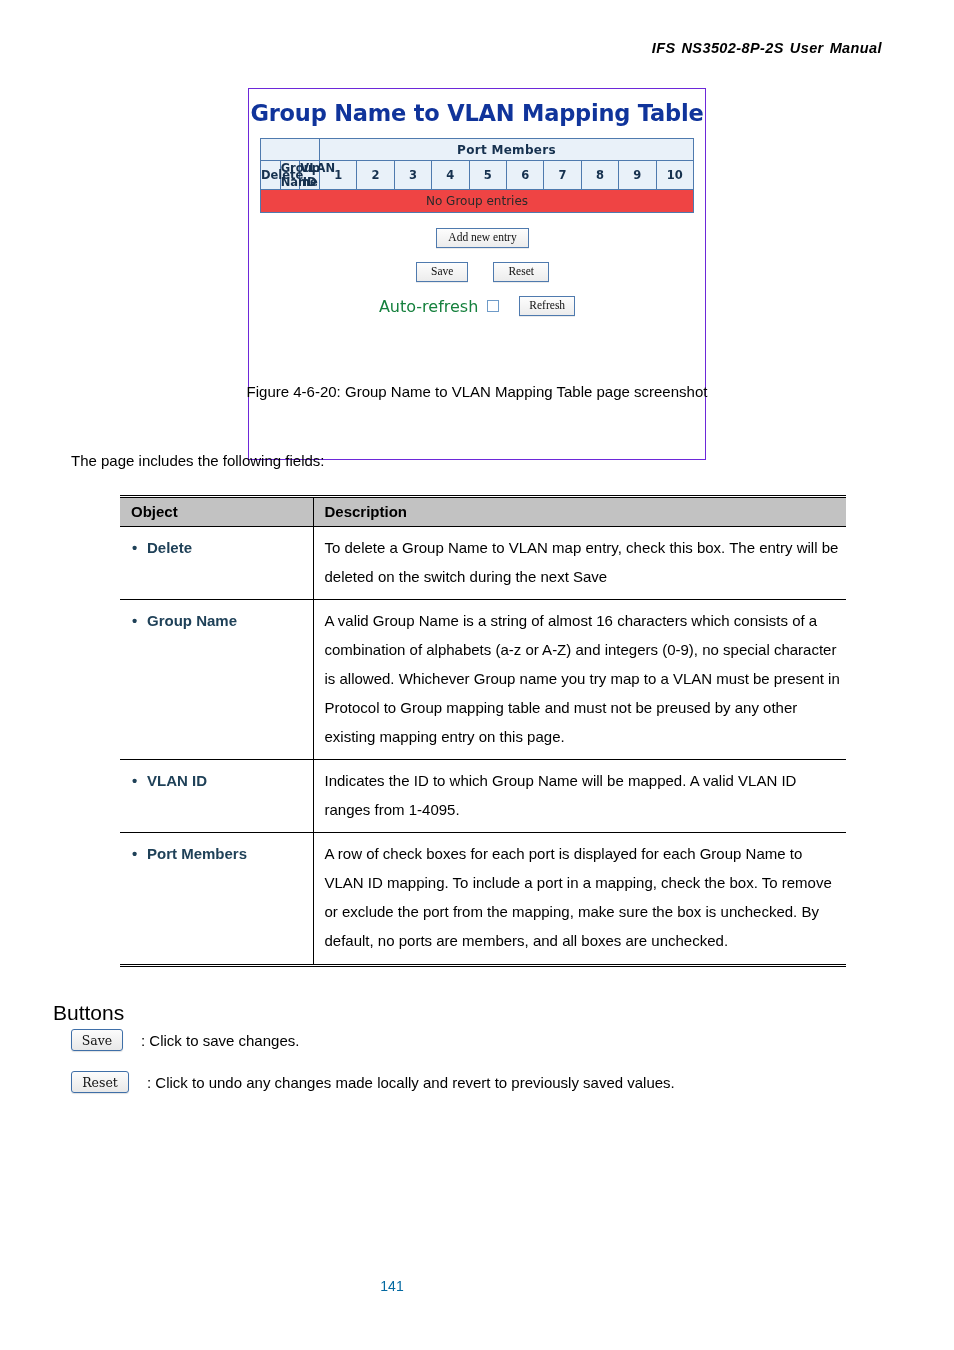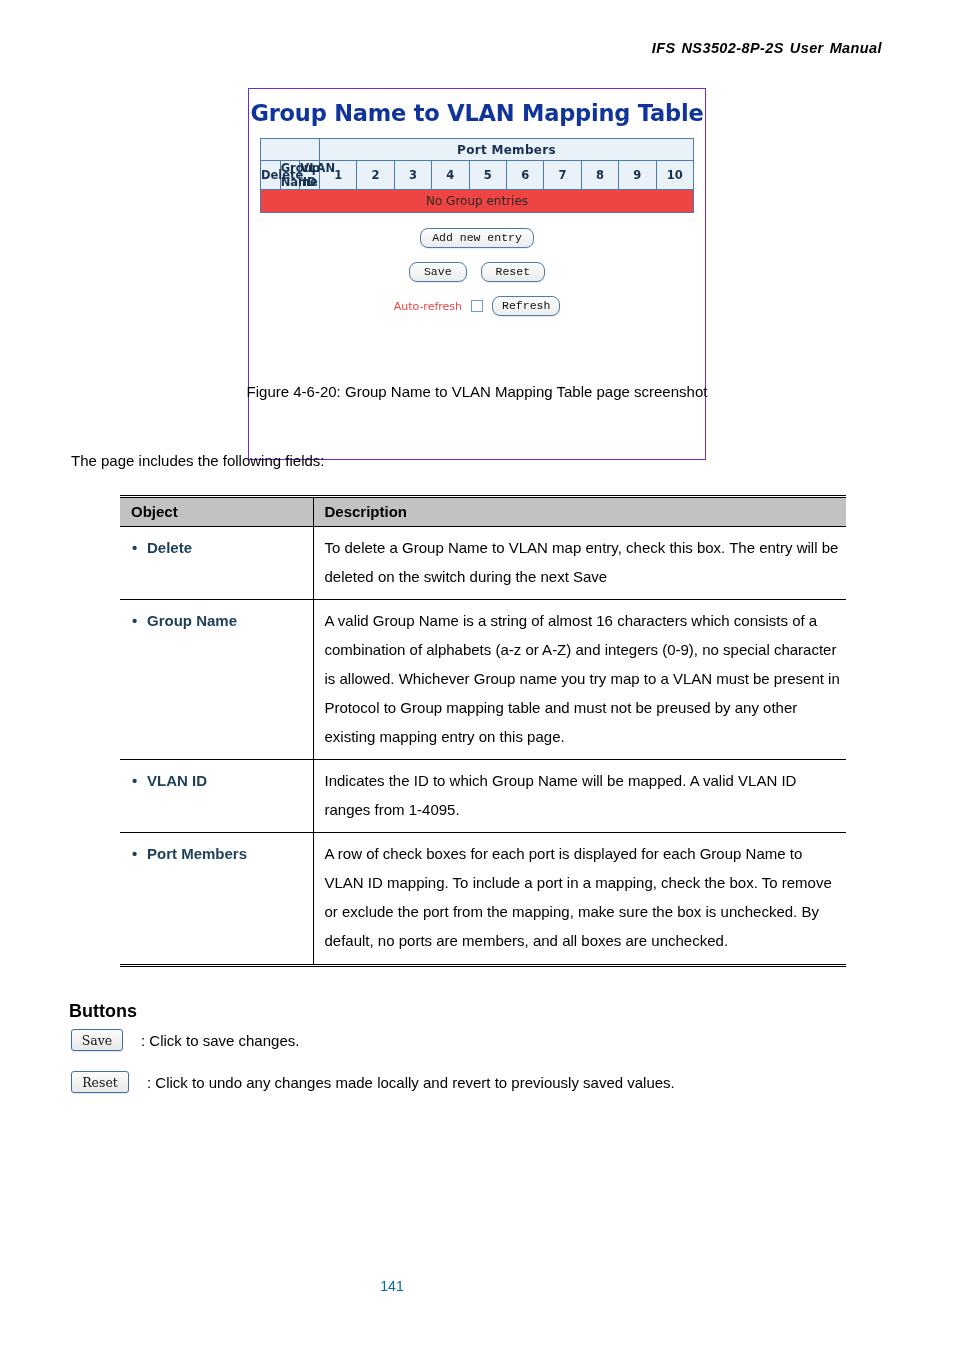--- a/index.html
+++ b/index.html
@@ -102,38 +102,39 @@
   .btn-row.saver { margin-top: 13px; }
   .btn-row.refresh-row {
     margin-top: 14px;
     display: flex;
     align-items: center;
     justify-content: center;
     gap: 9px;
   }
   .app-btn {
     display: inline-block;
-    font-family: Liberation Mono, monospace;
+    font-family: Liberation Serif, serif;
     font-size: 11.5px;
     color: #0f0f0f;
     background: linear-gradient(#fdfdfd, #ececec);
     border: 1px solid #4f7aae;
-    border-radius: 8px;
+    border-radius: 0;
     padding: 2px 9px 3px 9px;
     line-height: 13px;
     box-shadow: 0 1px 0 rgba(0,0,0,0.08);
     white-space: nowrap;
+    margin-left: 11px;
   }
   .app-btn.wide { padding: 2px 11px 3px 11px; }
   .app-btn.sr   { padding: 2px 14px 3px 14px; }
   .btn-gap { display: inline-block; width: 14px; }
   .auto-refresh-label {
     font-family: "DejaVu Sans", sans-serif;
-    font-size: 11px;
-    color: #ef4444;
+    font-size: 16px;
+    color: #15803d;
   }
   .checkbox {
     width: 12px;
     height: 12px;
     border: 1px solid #6f9bc8;
     background: #ffffff;
     display: inline-block;
     box-sizing: border-box;
   }
 
@@ -219,24 +220,24 @@
     position: absolute;
     left: 1px;
     top: 0;
     font-size: 15px;
     color: #1f4158;
   }
 
   
   .buttons-heading {
     position: absolute;
-    left: 69px;
+    left: 53px;
     top: 1001px;
-    font-size: 18px;
-    font-weight: bold;
+    font-size: 21px;
+    font-weight: normal;
     color: #000;
   }
   .button-line {
     position: absolute;
     left: 71px;
     display: flex;
     align-items: center;
     font-size: 15px;
     color: #000;
   }

